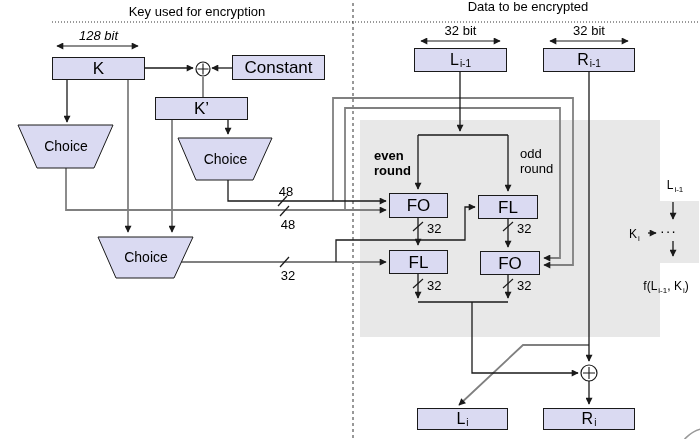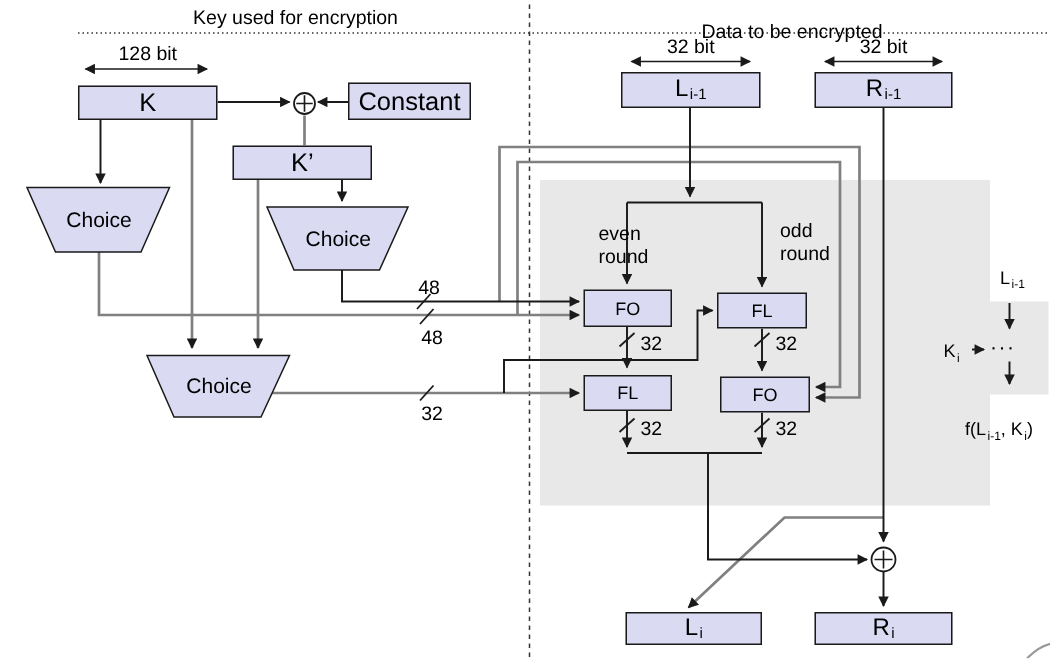--- a/index.html
+++ b/index.html
@@ -8,21 +8,21 @@
     font-family:"Liberation Sans", sans-serif;color:#000;overflow:hidden;
   }
   .panel{position:absolute;background:#e8e8e8;z-index:0;}
   svg.wires{position:absolute;left:0;top:0;z-index:1;}
   .box{
     position:absolute;box-sizing:border-box;background:#dadaf2;border:1px solid #1a1a1a;
     display:flex;align-items:center;justify-content:center;z-index:2;
     font-size:16px;line-height:1;
   }
   .box.big{font-size:17px;}
-  .box.fn{font-size:12px;}
+  .box.fn{font-size:17px;}
   .lbl{position:absolute;z-index:2;line-height:1;white-space:nowrap;}
   .center{text-align:center;}
   .t13{font-size:13px;}
   .t14{font-size:14px;}
   .t12{font-size:12px;}
   .sub{font-size:10px;position:relative;top:4px;margin-left:1px;}
   .sub-s{font-size:8px;position:relative;top:3px;margin-left:1px;}
   .tworow{line-height:15px;font-size:13px;}
   .tworow span{display:block;}
 </style>
@@ -107,30 +107,30 @@
       <path d="M280,216 L289,206"></path>
       <path d="M280,267 L289,257"></path>
       <path d="M413,231 L423,222"></path>
       <path d="M503,231 L513,222"></path>
       <path d="M413,288 L423,279"></path>
       <path d="M503,288 L513,279"></path>
     </g>
   </svg>
 
   <div class="lbl t13 center" style="left:52px;top:5px;width:290px;">Key used for encryption</div>
-  <div class="lbl t13 center" style="left:363px;top:14px;width:330px;">Data to be encrypted</div>
+  <div class="lbl t13 center" style="left:363px;top:0;width:330px;">Data to be encrypted</div>
 
-  <div class="lbl t13 center" style="left:52px;top:29px;width:93px;">128 bit</div>
+  <div class="lbl t13 center" style="left:52px;top:29px;width:93px;font-style:italic;">128 bit</div>
   <div class="lbl t13 center" style="left:414px;top:24px;width:93px;">32 bit</div>
   <div class="lbl t13 center" style="left:543px;top:24px;width:92px;">32 bit</div>
 
   <div class="box big" style="left:52px;top:57px;width:93px;height:23px;">
       <span>K</span>
     </div>
-  <div class="box big" style="left:232px;top:55px;width:82px;height:25px;">
+  <div class="box big" style="left:232px;top:55px;width:93px;height:25px;">
       <span>Constant</span>
     </div>
   <div class="box big" style="left:155px;top:97px;width:93px;height:23px;">
       <span>K’</span>
     </div>
 
   <div class="lbl t14 center" style="left:18px;top:139px;width:96px;">Choice</div>
   <div class="lbl t14 center" style="left:178px;top:152px;width:95px;">Choice</div>
   <div class="lbl t14 center" style="left:98px;top:250px;width:96px;">Choice</div>
 
@@ -140,21 +140,21 @@
 
   <div class="box" style="left:414px;top:48px;width:93px;height:24px;">
     <span>L</span>
       <span class="sub">i-1</span>
   </div>
   <div class="box" style="left:543px;top:48px;width:92px;height:24px;">
     <span>R</span>
       <span class="sub">i-1</span>
   </div>
 
-  <div class="lbl tworow" style="left:399px;top:148px;">
+  <div class="lbl tworow" style="left:374px;top:148px;font-weight:bold;">
     <span>even</span>
     <span>round</span>
   </div>
   <div class="lbl tworow" style="left:520px;top:146px;">
     <span>odd</span>
     <span>round</span>
   </div>
 
   <div class="box fn" style="left:389px;top:193px;width:59px;height:25px;">
       <span>FO</span>

